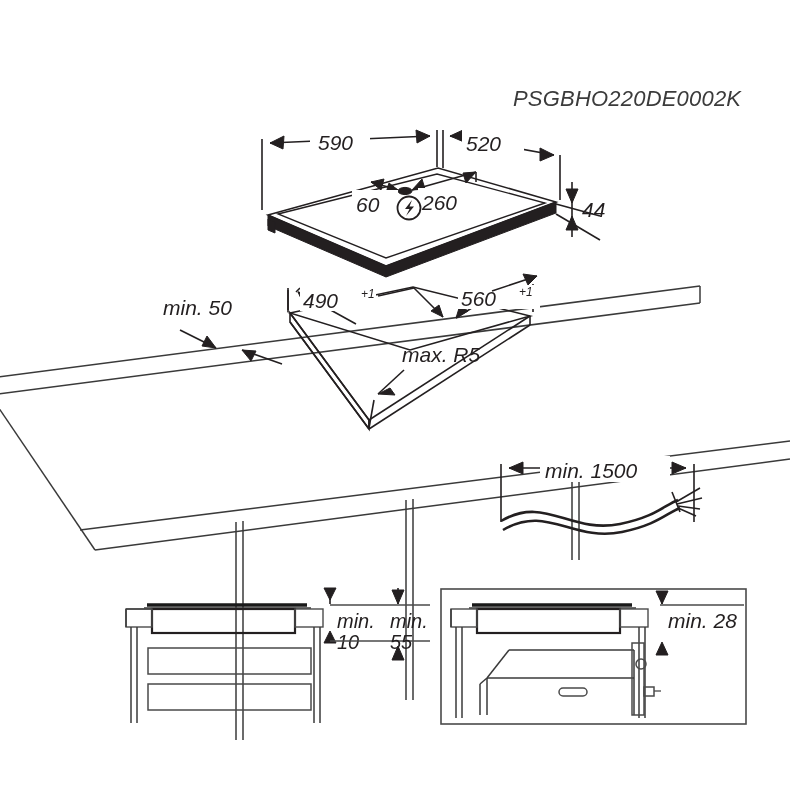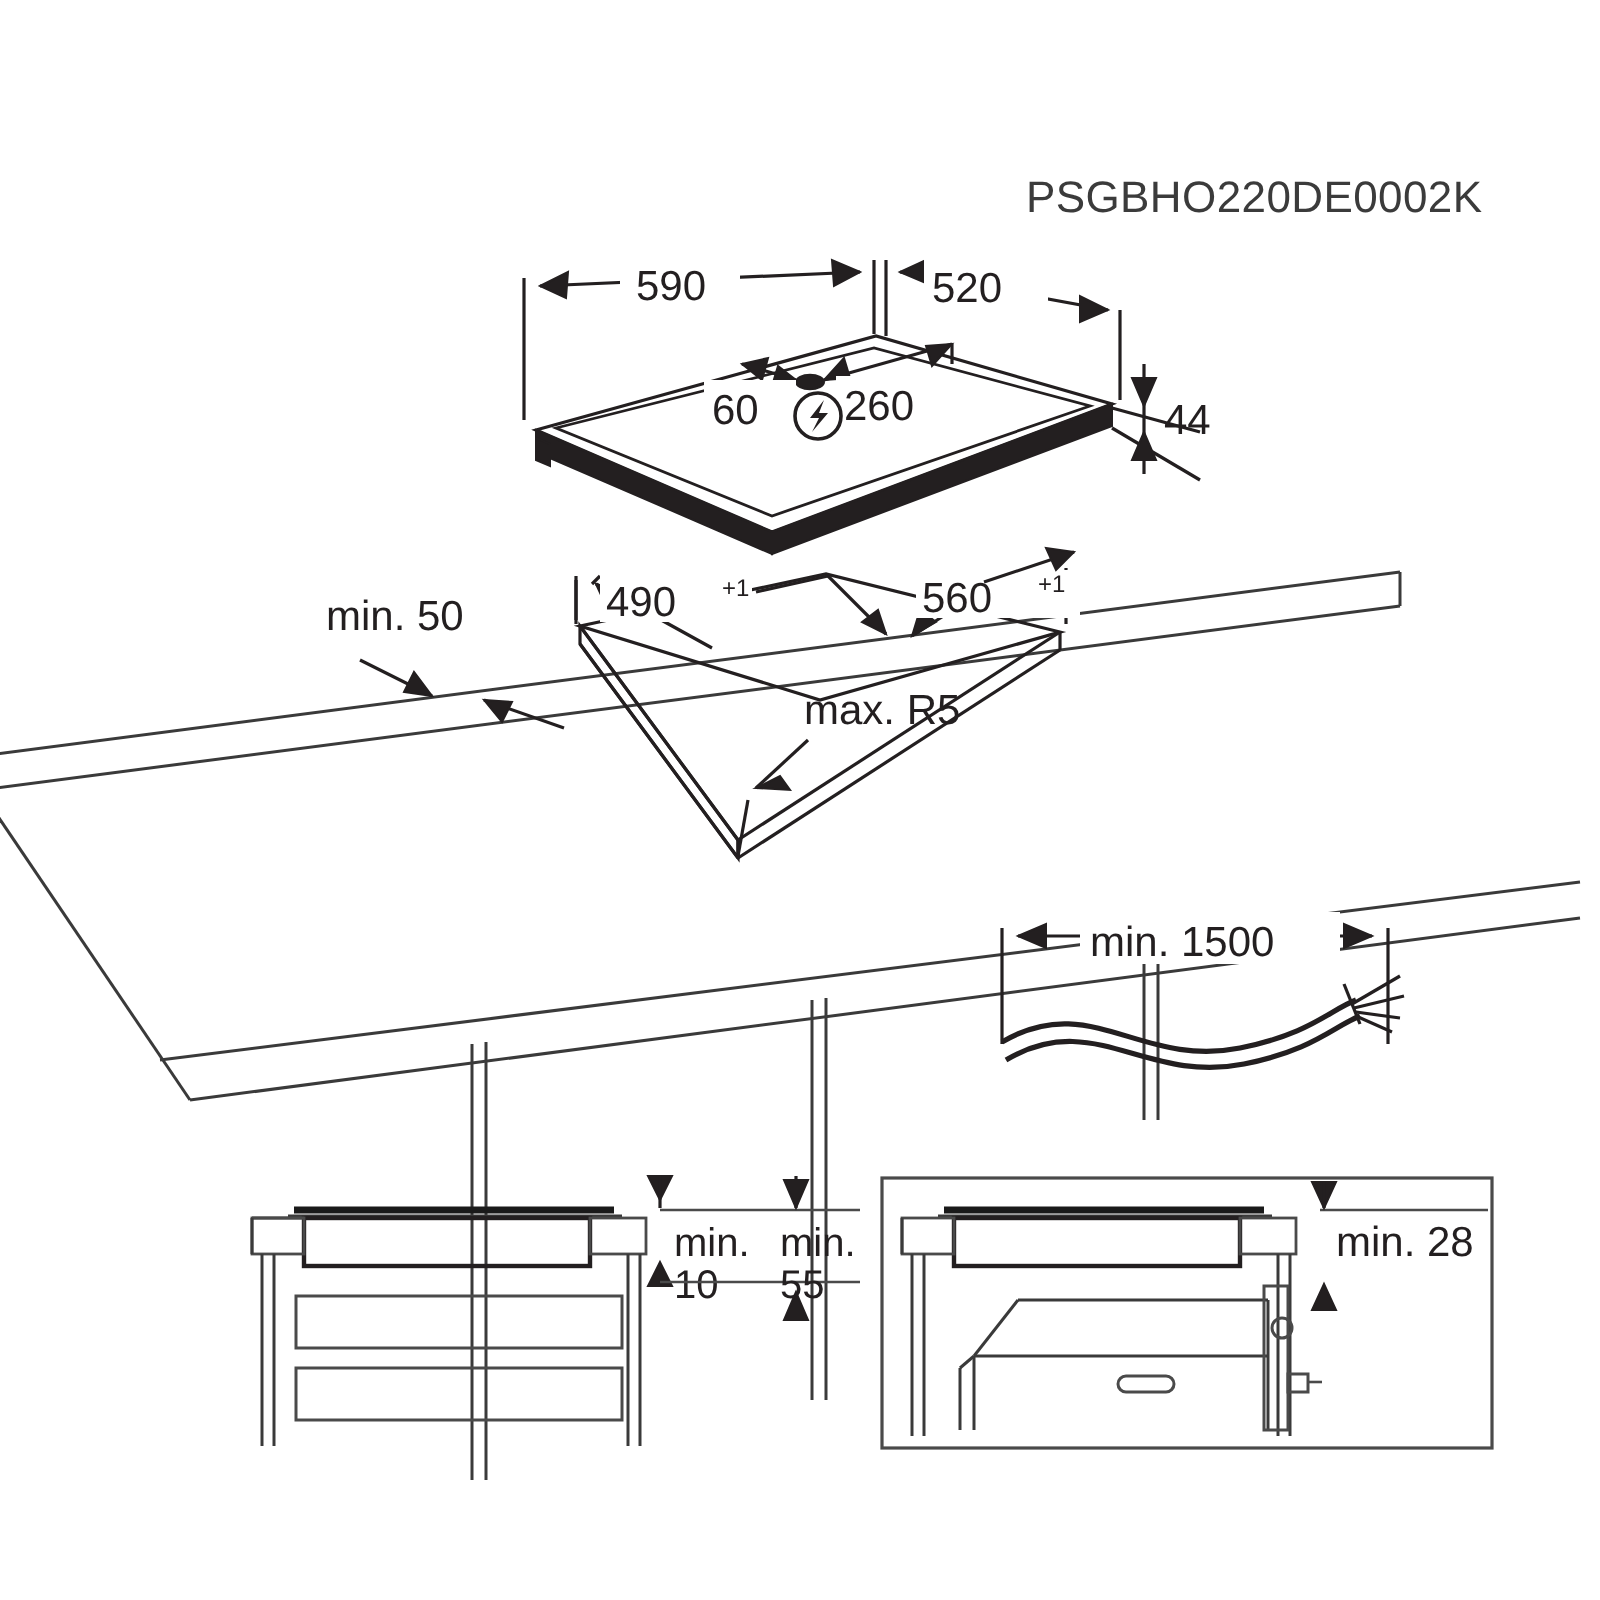--- a/index.html
+++ b/index.html
@@ -12,20 +12,21 @@
     height: 800px;
     font-family: "Liberation Sans", sans-serif;
     position: relative;
     overflow: hidden;
   }
   #sheet {
     position: absolute;
     left: 0; top: 0;
     width: 800px;
     height: 800px;
+    font-style: italic;
   }
   svg { display: block; }
   .ln   { fill: none; stroke: #231f20; stroke-width: 1.6; }
   .ln-t { fill: none; stroke: #3a3a3a; stroke-width: 1.5; }
   .ln-thin { fill: none; stroke: #4a4a4a; stroke-width: 1.3; }
   .ln-h { fill: none; stroke: #231f20; stroke-width: 2.6; }
   .ln-hh { fill: none; stroke: #1a1a1a; stroke-width: 3.4; }
   .fill-dark { fill: #231f20; stroke: #231f20; stroke-width: 1; }
   .fill-white { fill: #ffffff; stroke: #231f20; stroke-width: 1.6; }
   .fill-none { fill: none; }

